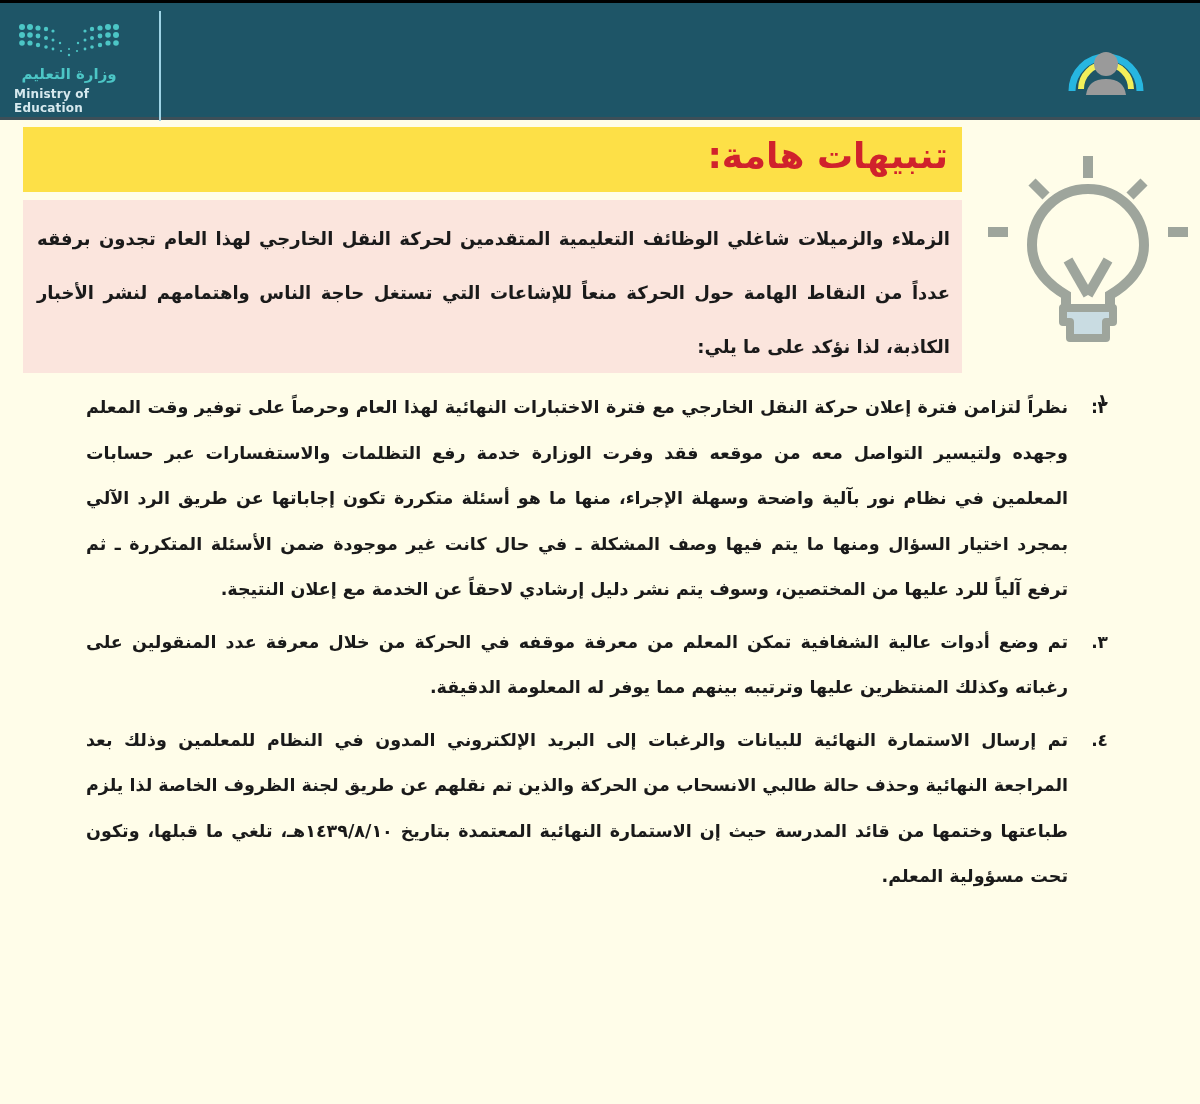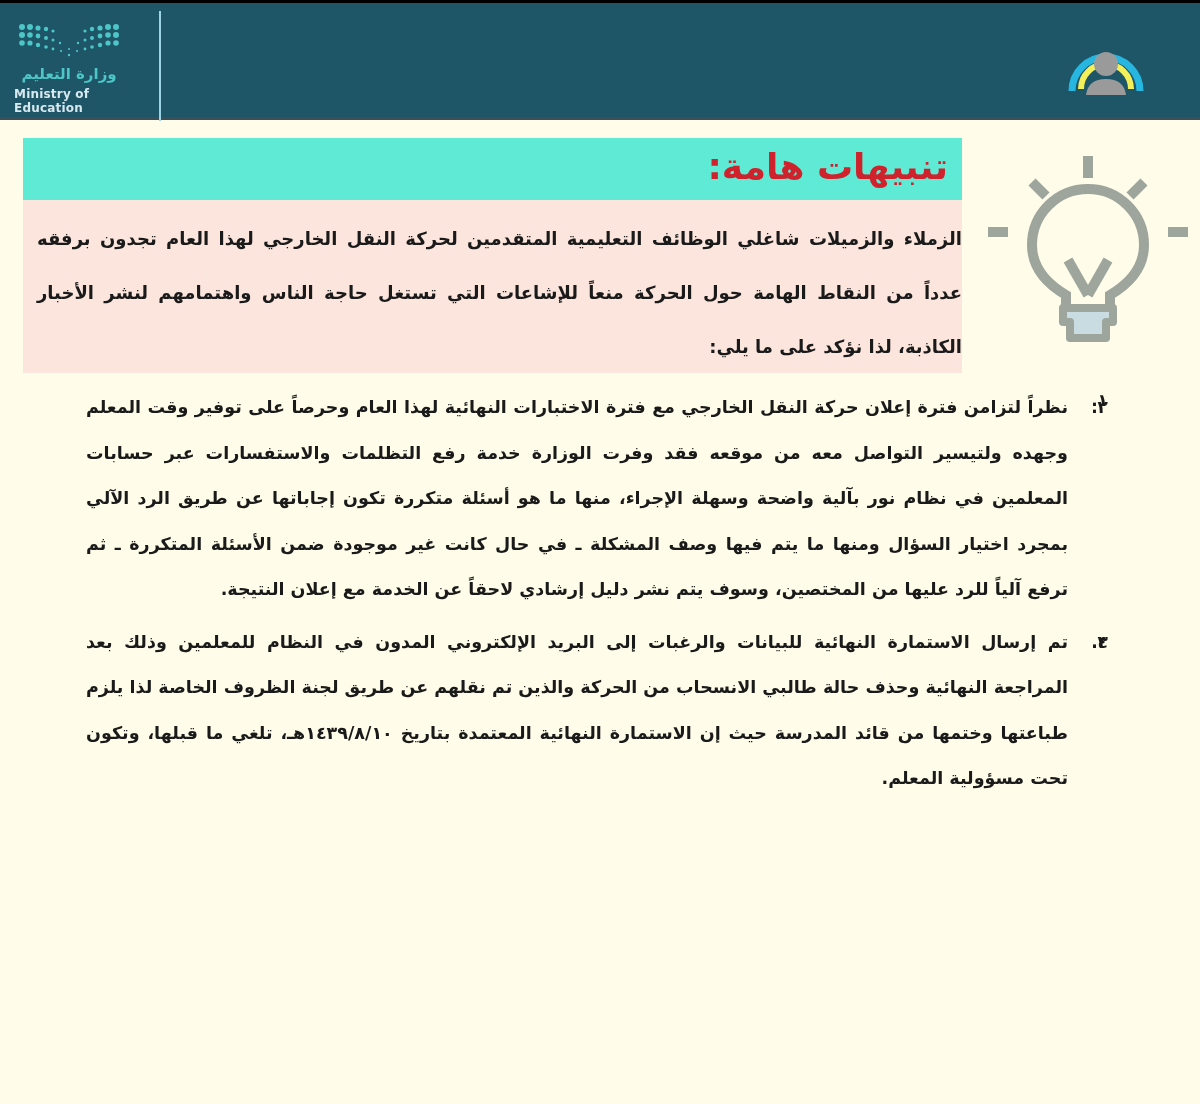--- a/index.html
+++ b/index.html
@@ -30,33 +30,33 @@
     position: absolute; left: 0; top: 66px; width: 110px; text-align: left;
     color: #d6e9ee; font-size: 12px; font-weight: bold; letter-spacing: 0.2px;
   }
   .dept-title {
     position: absolute; right: 152px; top: 48px;
     color: #ffffff; font-size: 18px; font-weight: bold; direction: rtl; white-space: nowrap;
   }
   .dept-icon { position: absolute; left: 1066px; top: 26px; width: 80px; height: 72px; }
 
   .title-box {
-    position: absolute; left: 23px; top: 138px; width: 939px; height: 65px;
-    background: #5eead4;
+    position: absolute; left: 23px; top: 127px; width: 939px; height: 65px;
+    background: #fde047;
     text-decoration: underline;
   }
   .title-text {
     position: absolute; right: 14px; top: 8px;
     color: #d0222c; font-size: 36px; font-weight: bold; direction: rtl;
     font-family: "DejaVu Sans", sans-serif;
   }
   .intro-box {
     position: absolute; left: 23px; top: 200px; width: 939px; height: 173px;
     background: #fbe5dd;
-    box-sizing: border-box; padding: 12px 0 0 14px;
+    box-sizing: border-box; padding: 12px 12px 0 14px;
   }
   .intro-text {
     direction: rtl; text-align: justify; text-align-last: right;
     font-size: 18px; font-weight: bold; color: #1a1a1a; line-height: 54px;
     margin: 0;
   }
   .bulb { position: absolute; left: 988px; top: 150px; width: 200px; height: 210px; }
 
   .points {
     position: absolute; left: 86px; top: 378px; width: 1004px;
@@ -155,18 +155,19 @@
 <ol class="points">
   <li class="point">
     <span class="point-num">١.</span>
   </li>
   <li class="point">
     <span class="point-num">٢.</span>
     <span>نظراً لتزامن فترة إعلان حركة النقل الخارجي مع فترة الاختبارات النهائية لهذا العام وحرصاً على توفير وقت المعلم وجهده ولتيسير التواصل معه من موقعه فقد وفرت الوزارة خدمة رفع التظلمات والاستفسارات عبر حسابات المعلمين في نظام نور بآلية واضحة وسهلة الإجراء، منها ما هو أسئلة متكررة تكون إجاباتها عن طريق الرد الآلي بمجرد اختيار السؤال ومنها ما يتم فيها وصف المشكلة ـ في حال كانت غير موجودة ضمن الأسئلة المتكررة ـ ثم ترفع آلياً للرد عليها من المختصين، وسوف يتم نشر دليل إرشادي لاحقاً عن الخدمة مع إعلان النتيجة.</span>
   </li>
   <li class="point">
     <span class="point-num">٣.</span>
+    <span>تم وضع أدوات عالية الشفافية تمكن المعلم من معرفة موقفه في الحركة من خلال معرفة عدد المنقولين على رغباته وكذلك المنتظرين عليها وترتيبه بينهم مما يوفر له المعلومة الدقيقة.</span>
   </li>
   <li class="point">
     <span class="point-num">٤.</span>
     <span>تم إرسال الاستمارة النهائية للبيانات والرغبات إلى البريد الإلكتروني المدون في النظام للمعلمين وذلك بعد المراجعة النهائية وحذف حالة طالبي الانسحاب من الحركة والذين تم نقلهم عن طريق لجنة الظروف الخاصة لذا يلزم طباعتها وختمها من قائد المدرسة حيث إن الاستمارة النهائية المعتمدة بتاريخ ١٤٣٩/٨/١٠هـ، تلغي ما قبلها، وتكون تحت مسؤولية المعلم.</span>
   </li>
 </ol>
 
 </body></html>

